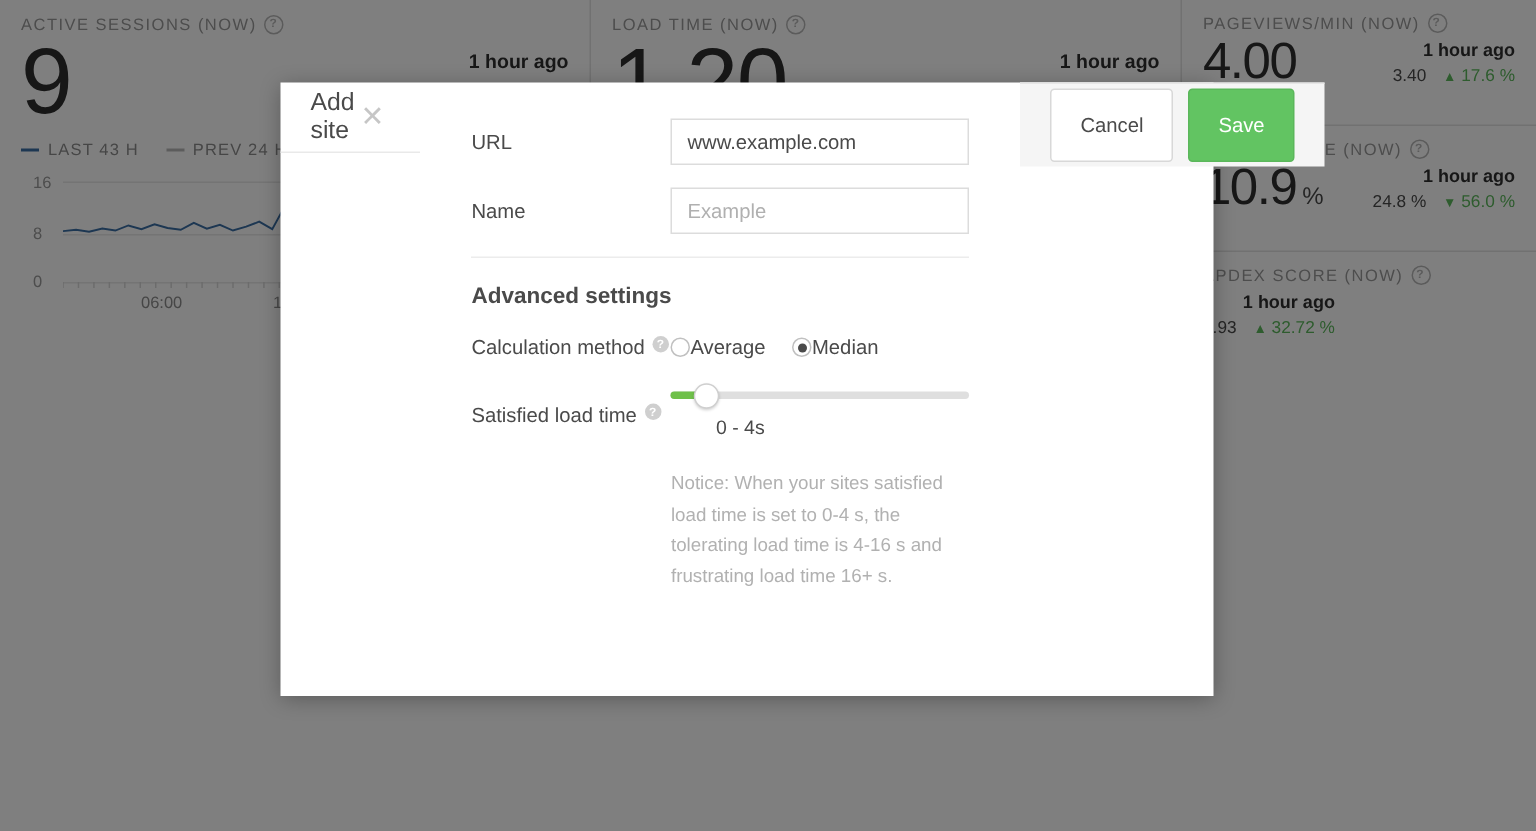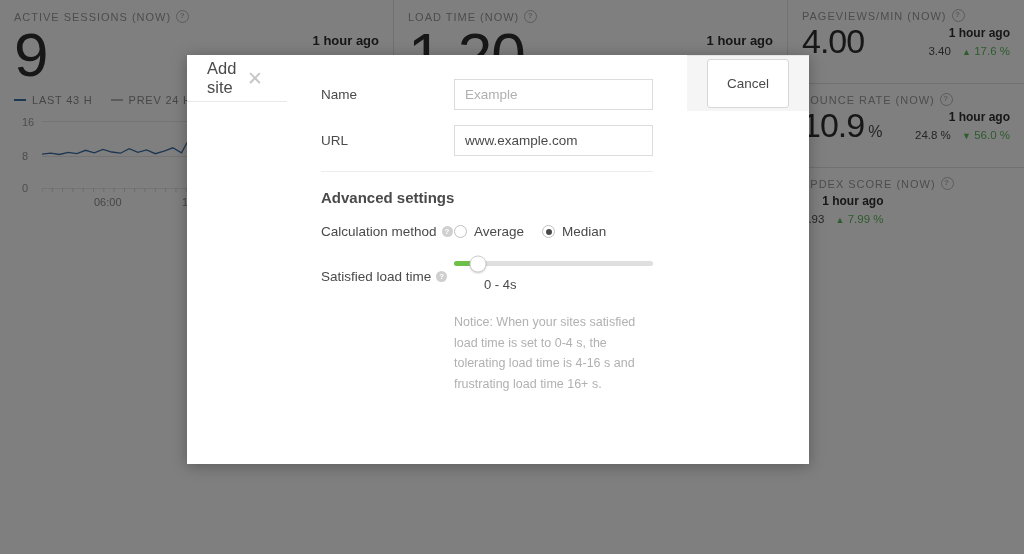--- a/index.html
+++ b/index.html
@@ -118,29 +118,29 @@
   .finput::placeholder { color: #b0b0b0; }
   .finput.value-dark { color: #4a4a4a; }
 
   .divider { height: 1px; background: #ececec; margin: 13px 0 0 0; }
 
   .adv-title { font-size: 15px; color: #4a4a4a; font-weight: 700; margin: 17px 0 18px 0; }
 
   .srow { display: flex; align-items: center; margin-bottom: 22px; }
   .slabel {
     width: 133px; font-size: 13.5px; color: #4a4a4a;
-    display: flex; align-items: center; gap: 5px;
+    display: flex; align-items: flex-start; gap: 5px;
   }
   .help-sm {
     display: inline-block; width: 11px; height: 11px; border-radius: 50%;
     background: #cfcfcf; color: #fff; font-size: 8px; line-height: 11px;
     text-align: center; font-weight: 700;
   }
   .radio-group { display: flex; align-items: center; gap: 18px; }
-  .radio-item { display: flex; align-items: center; gap: 7px;
+  .radio-item { display: flex; align-items: center; 
                 font-size: 13.5px; color: #4a4a4a; cursor: pointer; }
   .radio {
     width: 13px; height: 13px; border-radius: 50%;
     border: 1px solid #c0c0c0; background: #fff; box-sizing: border-box;
     position: relative; flex: none;
   }
   .radio.checked::after {
     content: ""; position: absolute; left: 50%; top: 50%;
     width: 6px; height: 6px; border-radius: 50%;
     background: #4a4a4a; transform: translate(-50%,-50%);
@@ -337,47 +337,47 @@
         <div class="w-title">
           <span>APDEX SCORE (NOW)</span>
           <span class="help-dot">?</span>
         </div>
         <div class="w-row">
           <div class="w-right">
             <div class="w-ago">1 hour ago</div>
             <div class="w-cmp">
               <span class="prev">0.93</span>
               <span class="up"><span class="tri">▲</span>
-                <span>7.99 %</span></span>
+                <span>32.72 %</span></span>
             </div>
           </div>
         </div>
       </div>
     </div>
   </div>
 
   <div class="dash-dim"></div>
   <div class="overlay-rest"></div>
 
   <div class="modal">
     <div class="modal-head">
       <div class="modal-title">Add site</div>
       <div class="close-x">✕</div>
     </div>
 
     <div class="modal-body">
 
       <div class="frow">
+        <div class="flabel">URL</div>
+        <input class="finput value-dark" type="text" value="www.example.com" style="">
+      </div>
+
+      <div class="frow">
         <div class="flabel">Name</div>
         <input class="finput" type="text" placeholder="Example" style="">
-      </div>
-
-      <div class="frow">
-        <div class="flabel">URL</div>
-        <input class="finput value-dark" type="text" value="www.example.com" style="">
       </div>
 
       <div class="divider"></div>
 
       <div class="adv-title">Advanced settings</div>
 
       <div class="srow">
         <div class="slabel">
           <span>Calculation method</span>
           <span class="help-sm">?</span>
@@ -406,15 +406,16 @@
           </div>
           <div class="slider-value">0 - 4s</div>
         </div>
       </div>
 
       <div class="notice">Notice: When your sites satisfied load time is set to 0-4 s, the tolerating load time is 4-16 s and frustrating load time 16+ s.</div>
     </div>
 
     <div class="modal-foot">
       <button class="btn btn-cancel">Cancel</button>
+      <button class="btn btn-save">Save</button>
     </div>
   </div>
 </div>
 
 </body></html>

